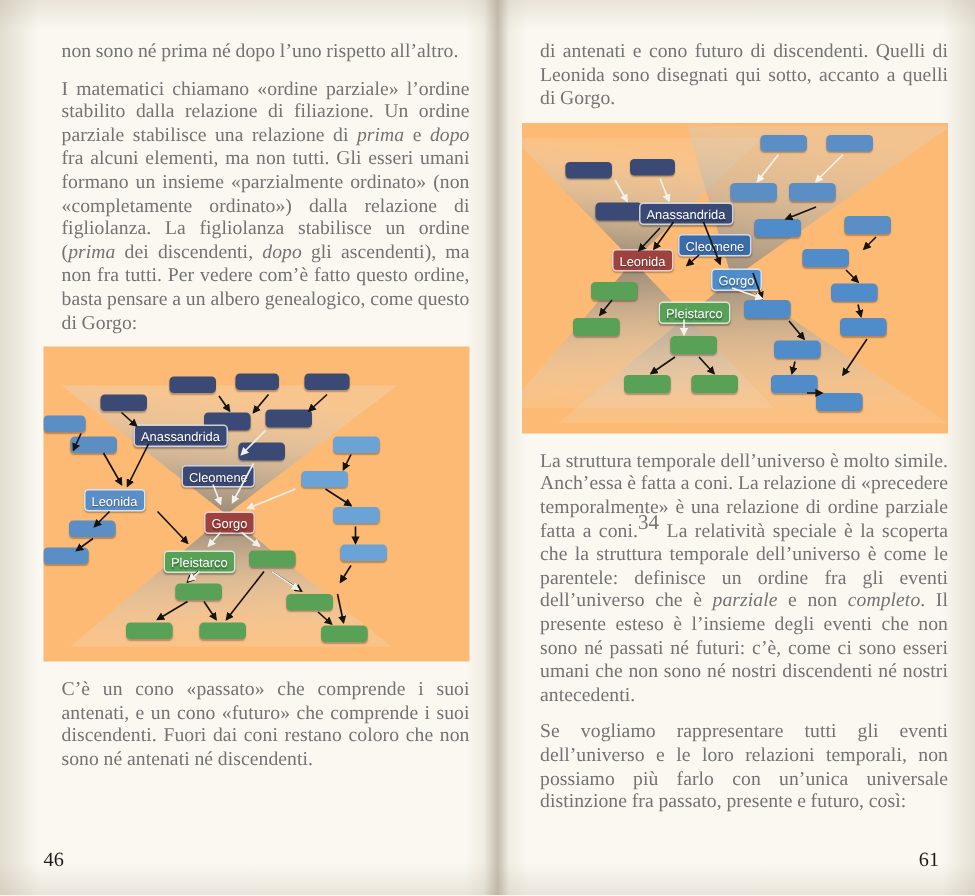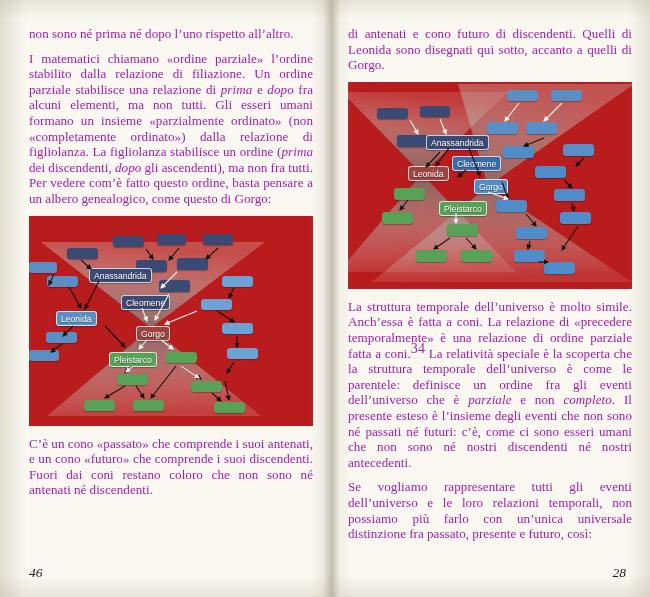--- a/index.html
+++ b/index.html
@@ -66,46 +66,45 @@
     position: absolute;
     top: 0;
     width: 284px;
     height: 597px;
     z-index: 3;
   }
   .col-left  { left: 29px; }
   .col-right { left: 348px; }
 
   p.body {
-    margin: 0 0 9px 0;
+    margin: 0 0 9px 12px;
     font-size: 13.1px;
     line-height: 15.6px;
     text-align: justify;
-    color: #a21caf;
+    color: #737373;
     letter-spacing: 0.05px;
     word-spacing: -0.2px;
   }
   .it { font-style: italic; }
   sup.fn { font-size: 14px; vertical-align: super; line-height: 0; }
 
   .folio {
     position: absolute;
     bottom: 16px;
     font-size: 13.5px;
     color: #1c1a18;
-    font-style: italic;
   }
   .folio-left  { left: 29px; }
   .folio-right { right: 24px; }
 
   
   .diagram {
     position: relative;
     width: 284px;
-    background: #b91c1c;
+    background: #fdba74;
     overflow: hidden;
   }
   .diag-left  { height: 210px; margin: 4px 0 10px 0; }
   .diag-right { height: 207px; margin: 6px 0 10px 0; }
 
   .node {
     position: absolute;
     border-radius: 3px;
     box-shadow: 0 1px 1px rgba(0,0,0,0.28);
     box-sizing: border-box;
@@ -354,21 +353,21 @@
 
     <p class="body">
       <span>La struttura temporale dell’universo è molto simile. Anch’essa è fatta a coni. La relazione di «precedere temporalmente» è una relazione di ordine parziale fatta a coni.</span><sup class="fn">34</sup><span> La relatività speciale è la scoperta che la struttura temporale dell’universo è come le parentele: definisce un ordine fra gli eventi dell’universo che è </span><span class="it">parziale</span><span> e non </span><span class="it">completo</span><span>. Il presente esteso è l’insieme degli eventi che non sono né passati né futuri: c’è, come ci sono esseri umani che non sono né nostri discendenti né nostri antecedenti.</span>
     </p>
 
     <p class="body">
       <span>Se vogliamo rappresentare tutti gli eventi dell’universo e le loro relazioni temporali, non possiamo più farlo con un’unica universale distinzione fra passato, presente e futuro, così:</span>
     </p>
   </div>
 
-  <div class="folio folio-right">28</div>
+  <div class="folio folio-right">61</div>
 
   <div class="gutter"></div>
   <div class="edge-shade-left"></div>
   <div class="edge-shade-right"></div>
   <div class="edge-shade-top"></div>
   <div class="edge-shade-bottom"></div>
 
 </div>
 
 </body></html>

